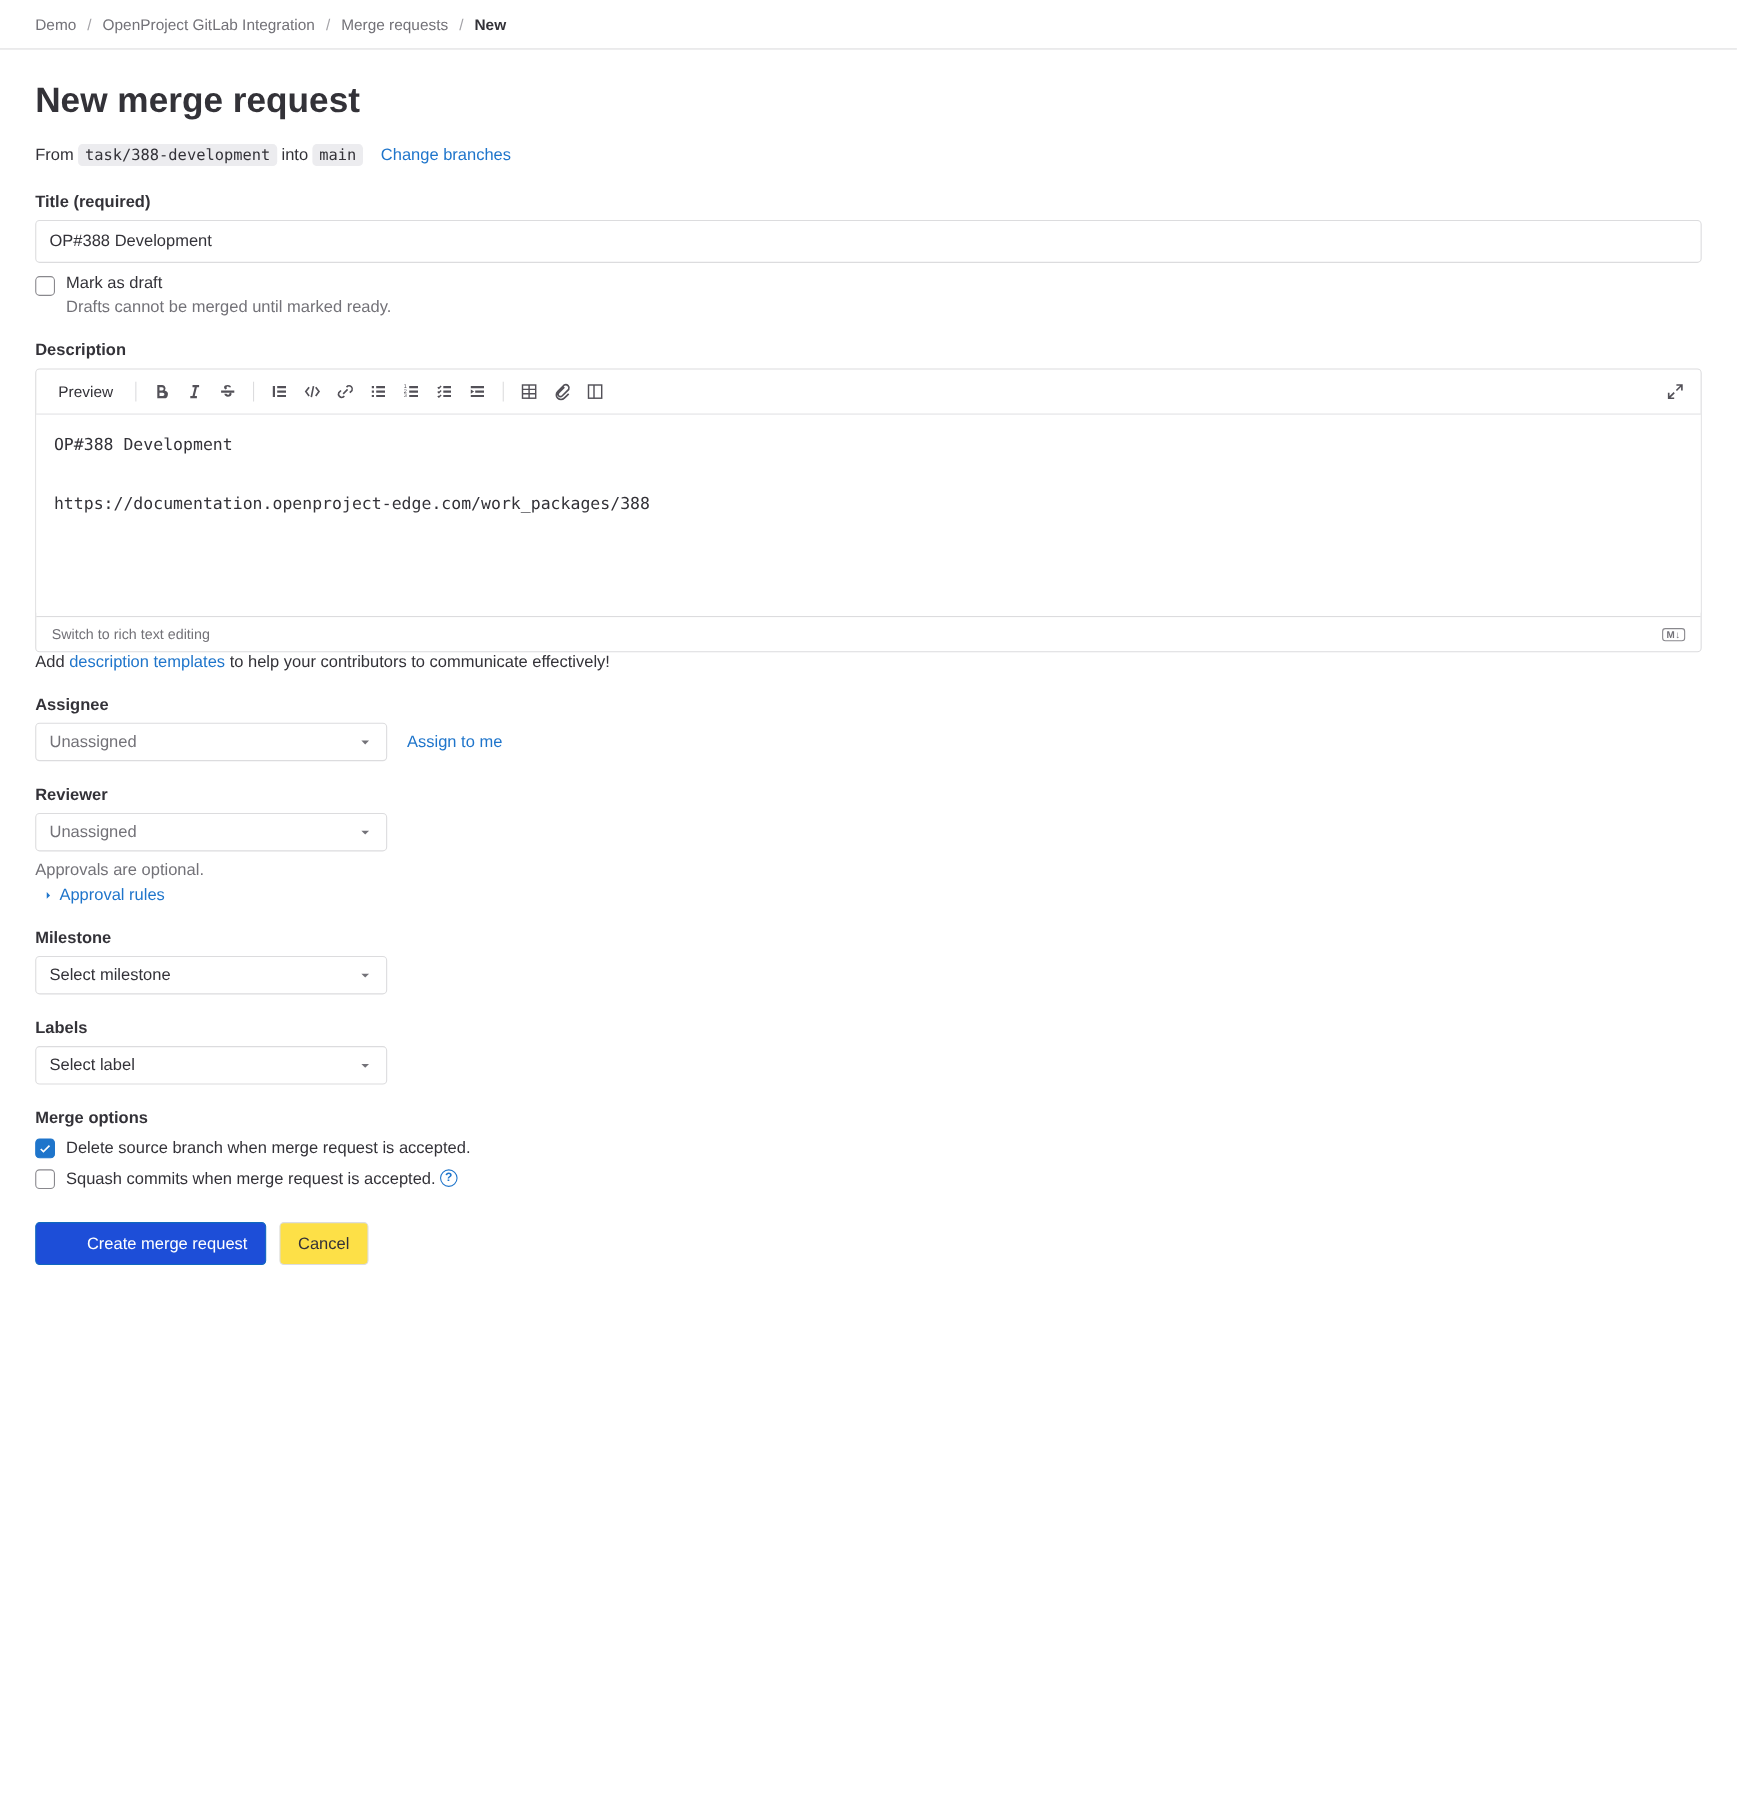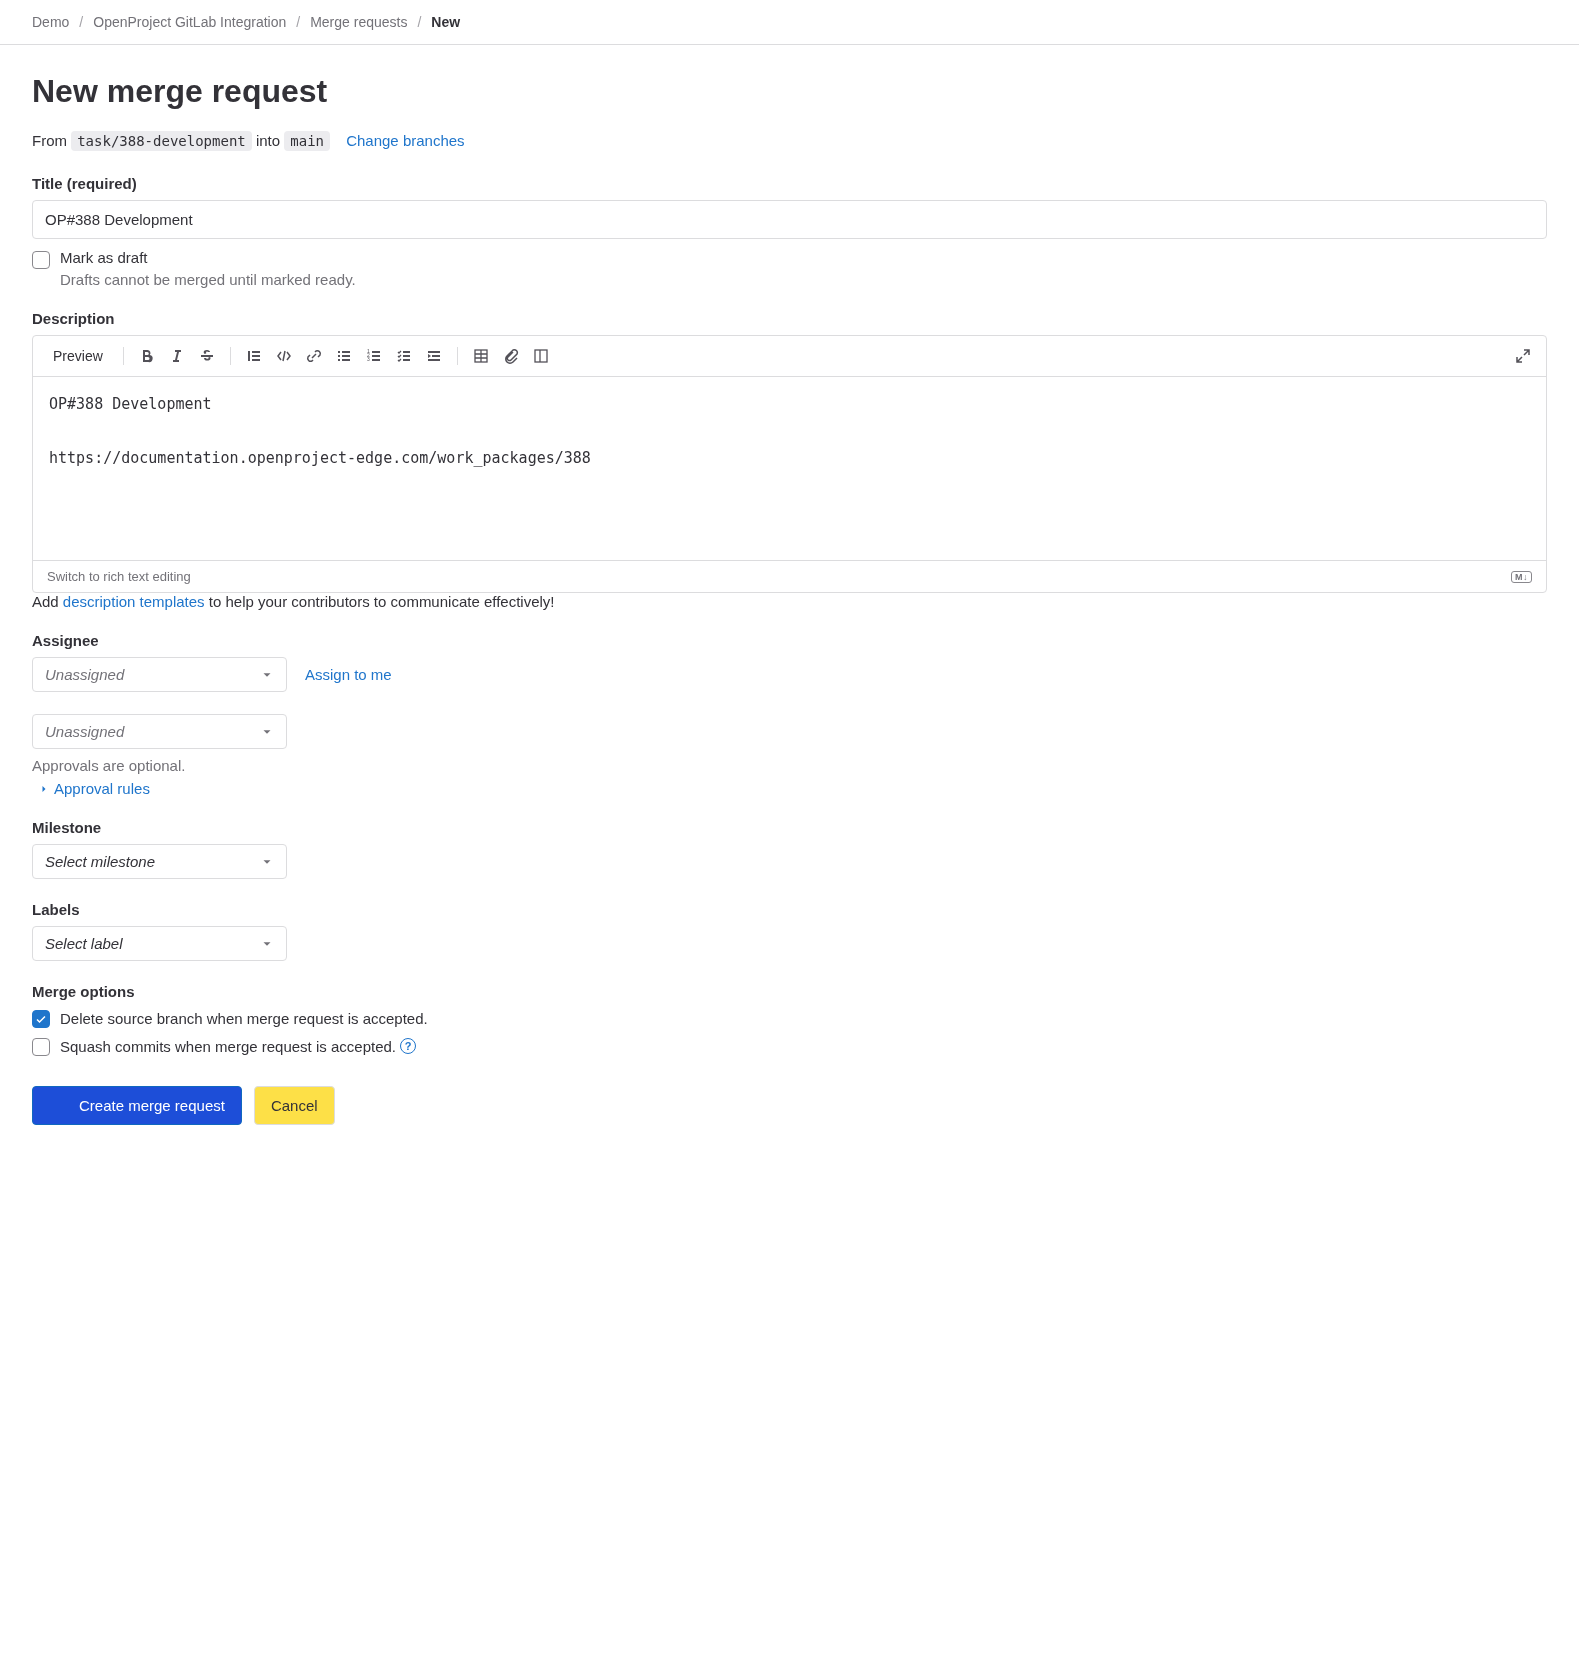--- a/index.html
+++ b/index.html
@@ -128,32 +128,31 @@
     border-radius: 3px;
     font-size: 9px;
     padding: 0px 3px;
     font-weight: 700;
     letter-spacing: 0.5px;
   }
   .desc-hint { font-size: 15px; color: #333238; }
   .desc-hint a { color: #1f75cb; text-decoration: none; cursor: pointer; }
   .select-row { display: flex; align-items: center; gap: 18px; }
   .select {
-    width: 255px;
+    width: 320px;
     padding: 8px 12px;
     border: 1px solid #dcdcde;
     border-radius: 4px;
     font-size: 15px;
     color: #737278;
     display: flex;
     align-items: center;
     justify-content: space-between;
     cursor: pointer;
     background: #fff;
-    font-style: italic;
   }
   .select.darker { color: #333238; }
   .select svg { width: 14px; height: 14px; color: #737278; }
   .link { color: #1f75cb; text-decoration: none; cursor: pointer; font-size: 15px; }
   .muted { color: #737278; font-size: 15px; margin-top: 8px; }
   .approval-link { display: flex; align-items: center; gap: 4px; margin-top: 6px; margin-left: 6px; cursor: pointer; }
   .approval-link svg { width: 12px; height: 12px; color: #1f75cb; }
   .merge-opt-row { display: flex; align-items: center; gap: 10px; margin-bottom: 8px; }
   .merge-opt-row .checkbox-label { display: flex; align-items: center; gap: 4px; }
   .help-icon {
@@ -323,20 +322,21 @@
           <span>Unassigned</span>
           <svg viewBox="0 0 16 16">
               <path fill="currentColor" d="M4 6l4 4 4-4z"></path>
             </svg>
         </div>
         <a class="link">Assign to me</a>
       </div>
     </div>
 
     <div class="field-group">
+      <label class="field-label">Reviewer</label>
       <div class="select">
         <span>Unassigned</span>
         <svg viewBox="0 0 16 16">
             <path fill="currentColor" d="M4 6l4 4 4-4z"></path>
           </svg>
       </div>
       <div class="muted">Approvals are optional.</div>
       <div class="approval-link">
         <svg viewBox="0 0 16 16">
             <path fill="#1f75cb" d="M6 4l4 4-4 4z"></path>

